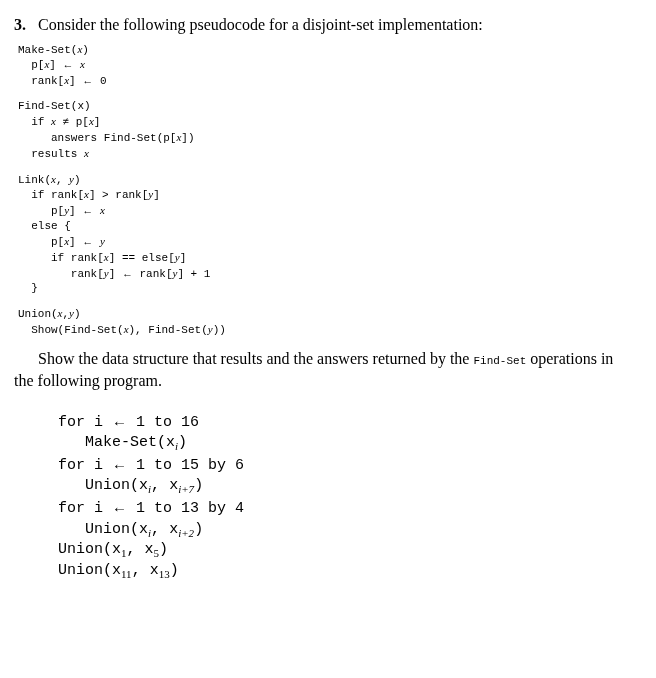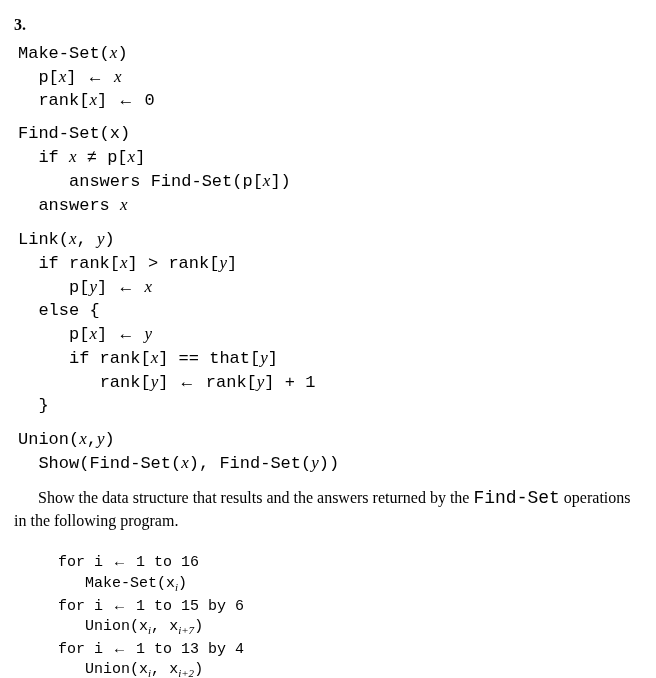--- a/index.html
+++ b/index.html
@@ -17,62 +17,63 @@
     display: flex;
     align-items: baseline;
     margin-bottom: 6px;
   }
   .q-num {
     min-width: 24px;
     font-weight: bold;
   }
   .code-block {
     font-family: "Courier New", Courier, monospace;
-    font-size: 17px;
+    font-size: 11px;
     white-space: pre;
     margin: 4px 0 10px 4px;
   }
   .code-block .italic { font-style: italic; font-family: "Times New Roman", Times, serif; }
   .arrow { font-family: "Times New Roman", Times, serif; }
   .sub { font-size: 11px; vertical-align: sub; font-style: italic; font-family: "Times New Roman", Times, serif; }
   .sub-n { font-size: 11px; vertical-align: sub; font-family: "Times New Roman", Times, serif; font-style: normal; }
   .task-para {
     margin: 4px 0 20px 0;
     text-indent: 24px;
   }
-  .mono { font-family: "Courier New", Courier, monospace; font-size: 18px; }
+  .mono { font-family: "Courier New", Courier, monospace; font-size: 11px; }
   .program-block {
     font-family: "Courier New", Courier, monospace;
     font-size: 15px;
     white-space: pre;
     margin-left: 44px;
   }
 </style>
 </head>
 <body>
 
 <div class="q-line">
   <span class="q-num">3.</span>
+  <span>Consider the following pseudocode for a disjoint-set implementation:</span>
 </div>
 
 <div class="code-block"><span>Make-Set(</span><span class="italic">x</span><span>)</span>
   <span>p[</span><span class="italic">x</span><span>] </span><span class="arrow">←</span><span> </span><span class="italic">x</span>
   <span>rank[</span><span class="italic">x</span><span>] </span><span class="arrow">←</span><span> 0</span></div>
 
 <div class="code-block"><span>Find-Set(x)</span>
   <span>if </span><span class="italic">x</span><span> ≠ p[</span><span class="italic">x</span><span>]</span>
      <span>answers Find-Set(p[</span><span class="italic">x</span><span>])</span>
-  <span>answers </span><span class="italic">x</span></div>
+  <span>results </span><span class="italic">x</span></div>
 
 <div class="code-block"><span>Link(</span><span class="italic">x</span><span>, </span><span class="italic">y</span><span>)</span>
   <span>if rank[</span><span class="italic">x</span><span>] &gt; rank[</span><span class="italic">y</span><span>]</span>
      <span>p[</span><span class="italic">y</span><span>] </span><span class="arrow">←</span><span> </span><span class="italic">x</span>
   <span>else {</span>
      <span>p[</span><span class="italic">x</span><span>] </span><span class="arrow">←</span><span> </span><span class="italic">y</span>
-     <span>if rank[</span><span class="italic">x</span><span>] == that[</span><span class="italic">y</span><span>]</span>
+     <span>if rank[</span><span class="italic">x</span><span>] == else[</span><span class="italic">y</span><span>]</span>
         <span>rank[</span><span class="italic">y</span><span>] </span><span class="arrow">←</span><span> rank[</span><span class="italic">y</span><span>] + 1</span>
   <span>}</span></div>
 
 <div class="code-block"><span>Union(</span><span class="italic">x</span><span>,</span><span class="italic">y</span><span>)</span>
   <span>Show(Find-Set(</span><span class="italic">x</span><span>), Find-Set(</span><span class="italic">y</span><span>))</span></div>
 
 <p class="task-para">
   <span>Show the data structure that results and the answers returned by the </span><span class="mono">Find-Set</span><span> operations in the following program.</span>
 </p>
 

